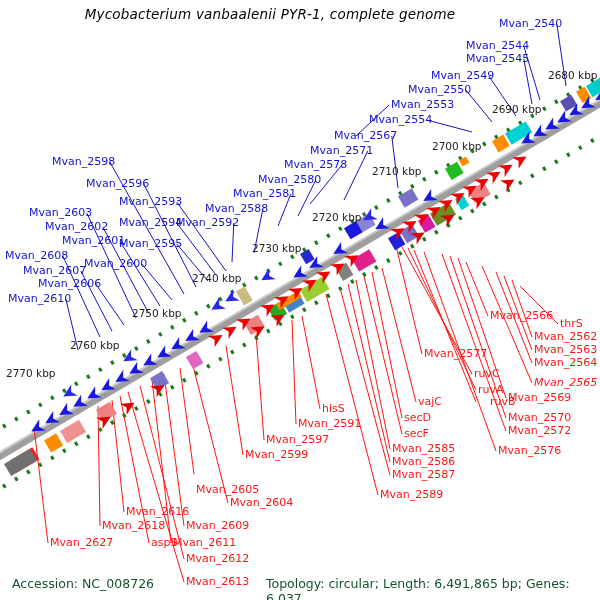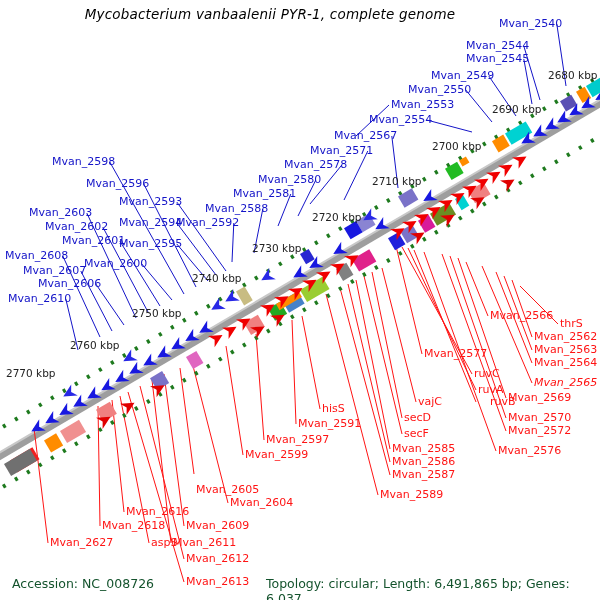--- a/index.html
+++ b/index.html
@@ -329,21 +329,21 @@
           <polygon points="0,0 13,6.5 0,13 3.9,6.5" fill="#e00000" transform="translate(120,403.75) rotate(-30.434235753443414)"></polygon>
           <polygon points="0,0 13,6.5 0,13 3.9,6.5" fill="#e00000" transform="translate(96,417.85) rotate(-30.434235753443414)"></polygon>
         </g>
     </g>
   </svg>
 
   <div id="ticklayer">
       <div class="tick" style="left: 548px; top: 70px;">2680 kbp</div>
       <div class="tick" style="left: 492px; top: 104px;">2690 kbp</div>
       <div class="tick" style="left: 432px; top: 141px;">2700 kbp</div>
-      <div class="tick" style="left: 372px; top: 176px; text-align: center;">2710 kbp</div>
+      <div class="tick" style="left: 372px; top: 166px; text-align: center;">2710 kbp</div>
       <div class="tick" style="left: 312px; top: 212px;">2720 kbp</div>
       <div class="tick" style="left: 252px; top: 243px;">2730 kbp</div>
       <div class="tick" style="left: 192px; top: 273px;">2740 kbp</div>
       <div class="tick" style="left: 132px; top: 308px;">2750 kbp</div>
       <div class="tick" style="left: 70px; top: 340px;">2760 kbp</div>
       <div class="tick" style="left: 6px; top: 368px;">2770 kbp</div>
     </div>
   <div id="bluelayer">
       <div class="lbl blue" style="left: 499px; top: 18px;">Mvan_2540</div>
       <div class="lbl blue" style="left: 466px; top: 40px;">Mvan_2544</div>

